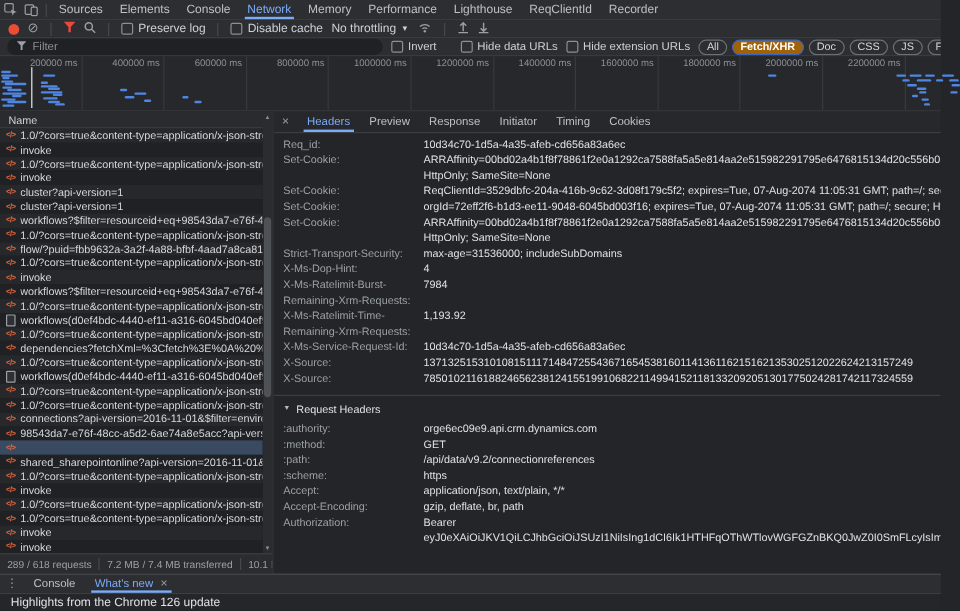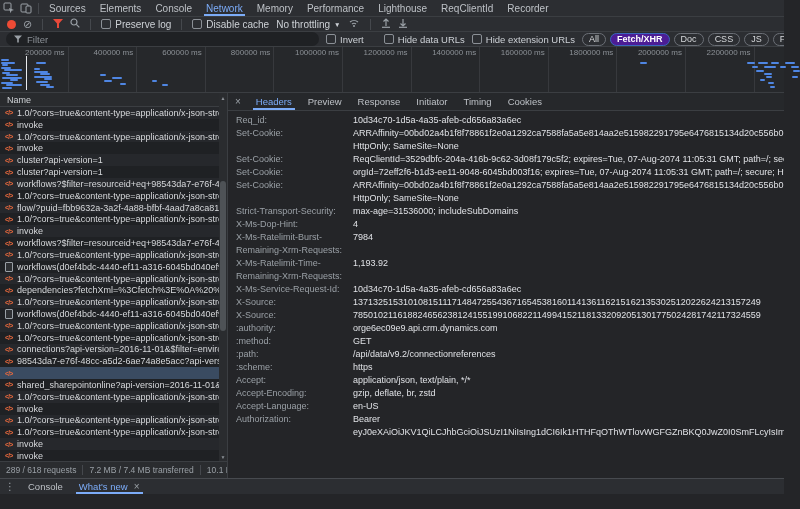--- a/index.html
+++ b/index.html
@@ -33,21 +33,21 @@
     display:flex;align-items:center;gap:7px;padding:0 6px;font-size:9.5px;color:#cdd1d6;
     white-space:nowrap;overflow:hidden;}
   .filter-pill{display:flex;align-items:center;gap:5px;background:#1f2124;border-radius:8px;
     height:14px;flex:0 0 313px;padding:0 8px;box-sizing:border-box;}
   .filter-pill input{background:transparent;border:none;outline:none;color:#d6d8db;
     font-size:9.5px;width:100%;padding:0;font-family:inherit;}
   .filter-pill input::placeholder{color:#8b9096;}
   .chips{display:flex;align-items:center;gap:4px;}
   .chip{border:1px solid #6b6f76;border-radius:8px;height:11px;padding:0 6px;display:flex;
     align-items:center;font-size:9px;color:#d6d8db;}
-  .chip.sel{background:#4c1d95;border-color:#3a67bc;color:#fff;font-weight:bold;}
+  .chip.sel{background:#a16207;border-color:#3a67bc;color:#fff;font-weight:bold;}
 
   
   .band-overview{top:47px;height:46px;background:#26282b;border-bottom:1px solid #3b3e42;}
   .tickrow{position:absolute;inset:0;display:flex;}
   .tickcell{flex:0 0 68.6px;border-right:1px solid #37393d;font-size:8px;color:#8b9096;
     text-align:right;padding:1px 3px 0 0;box-sizing:border-box;overflow:visible;white-space:nowrap;}
   .ovbar{position:absolute;height:2px;background:#4f86e3;border-radius:1px;}
   .ovmarker{position:absolute;width:1px;top:9px;bottom:2px;background:#e8eaed;}
 
   
@@ -506,20 +506,24 @@
                 <div class="vline">1371325153101081511171484725543671654538160114136116215162135302512022624213157249</div>
               </div>
             </div>
             <div class="hrow">
               <div class="hkey">X-Source:</div>
               <div class="hval">
                 <div class="vline">7850102116188246562381241551991068221149941521181332092051301775024281742117324559</div>
               </div>
             </div>
           </div>
+        <div class="hsection">
+          <span class="hcaret">▼</span>
+          <span>Request Headers</span>
+        </div>
         <div id="request-headers">
             <div class="hrow">
               <div class="hkey">:authority:</div>
               <div class="hval">
                 <div class="vline">orge6ec09e9.api.crm.dynamics.com</div>
               </div>
             </div>
             <div class="hrow">
               <div class="hkey">:method:</div>
               <div class="hval">
@@ -540,27 +544,21 @@
             </div>
             <div class="hrow">
               <div class="hkey">Accept:</div>
               <div class="hval">
                 <div class="vline">application/json, text/plain, */*</div>
               </div>
             </div>
             <div class="hrow">
               <div class="hkey">Accept-Encoding:</div>
               <div class="hval">
-                <div class="vline">gzip, deflate, br, zstd</div>
-              </div>
-            </div>
-            <div class="hrow">
-              <div class="hkey">Accept-Language:</div>
-              <div class="hval">
-                <div class="vline">en-US</div>
+                <div class="vline">gzip, deflate, br, path</div>
               </div>
             </div>
             <div class="hrow">
               <div class="hkey">Authorization:</div>
               <div class="hval">
                 <div class="vline">Bearer</div>
                 <div class="vline">eyJ0eXAiOiJKV1QiLCJhbGciOiJSUzI1NiIsIng1dCI6Ik1HTHFqOThWTlovWGFGZnBKQ0JwZ0I0SmFLcyIsImtpZCI6Ik1HTHFqOThWTlovWGFGZnBKQ0Mx</div>
               </div>
             </div>
           </div>
@@ -574,15 +572,18 @@
       <div id="drawer-tabs" style="display:flex;align-items:stretch;">
           <div class="drtab">
             <span>Console</span>
           </div>
           <div class="drtab sel">
             <span>What's new</span>
             <span class="x">×</span>
           </div>
         </div>
     </div>
+    <div class="drawer-content">
+      <span>Highlights from the Chrome 126 update</span>
+    </div>
   </div>
 
 </div>
 
 </body></html>

